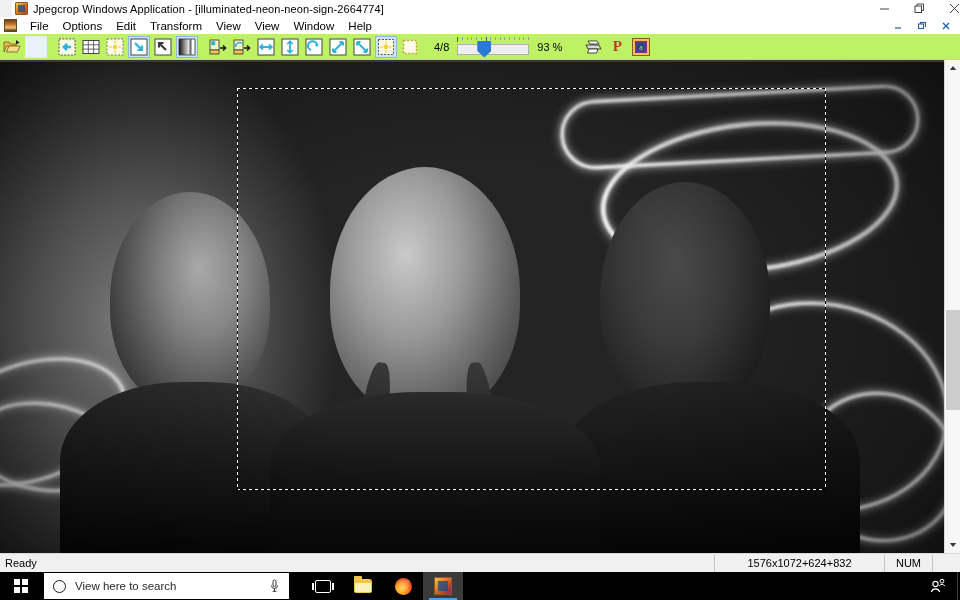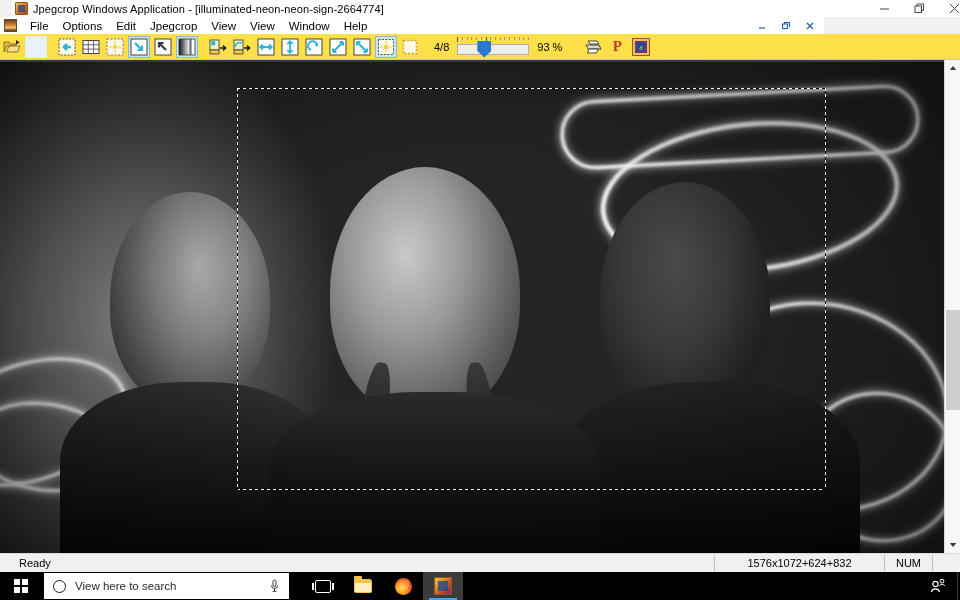--- a/index.html
+++ b/index.html
@@ -43,21 +43,21 @@
     display: flex; align-items: stretch;
   }
   .win-btn {
     width: 35px; display: flex; align-items: center; justify-content: center;
     font-size: 11px; color: #2b2b2b; background: transparent;
   }
   .win-btn svg { display:block; }
 
   
   .menubar {
-    position: absolute; left: 0; top: 17px; width: 824px; height: 17px;
+    position: absolute; left: 0; top: 17px; width: 960px; height: 17px;
     background: #ffffff;
     display: flex; align-items: center;
   }
   .mdi-icon {
     width: 13px; height: 13px; margin-left: 4px; margin-right: 6px;
     flex: 0 0 auto;
     background: linear-gradient(180deg,#6f3f1f 0%,#c9762e 40%,#f0c070 70%,#4a3520 100%);
     border: 1px solid #6a4a20;
   }
   .menu-item {
@@ -68,21 +68,21 @@
     display: flex; align-items: stretch;
   }
   .mdi-btn {
     width: 24px; display: flex; align-items: center; justify-content: center;
     font-size: 10px; color: #1b5fa8;
   }
 
   
   .toolbar {
     position: absolute; left: 0; top: 34px; width: 960px; height: 26px;
-    background: #fde047;
+    background: #bef264;
     border-bottom: 1px solid #c8c8c8;
     display: flex; align-items: center;
   }
   .tbtn {
     width: 22px; height: 22px; margin: 0 1px;
     display: flex; align-items: center; justify-content: center;
     position: relative;
     border: 1px solid transparent;
   }
   .tbtn.sel { background: #cde3f7; border: 1px solid #8bb7e0; }
@@ -209,21 +209,21 @@
     position:absolute; left:1px; top:250px; width:14px; height:100px;
     background:#cdcdcd;
   }
 
   
   .statusbar {
     position: absolute; left: 0; top: 553px; width: 960px; height: 19px;
     background: #f0f0f0; border-top: 1px solid #d8d8d8;
     display: flex; align-items: center; font-size: 11px; color: #000;
   }
-  .sb-ready { padding-left: 19px; flex: 1 1 auto; }
+  .sb-ready { padding-left: 5px; flex: 1 1 auto; }
   .sb-cell {
     border-left: 1px solid #c3c3c3; height: 17px;
     display: flex; align-items: center; justify-content: center;
     padding: 4px 8px;
   }
   .sb-dims { width: 170px; }
   .sb-num { width: 48px; }
   .sb-pad { width: 28px; border-left: 1px solid #c3c3c3; height:17px; }
 
   
@@ -314,21 +314,21 @@
         </svg>
       </div>
     </div>
   </div>
 
   <div class="menubar">
     <span class="mdi-icon"></span>
     <span class="menu-item">File</span>
     <span class="menu-item">Options</span>
     <span class="menu-item">Edit</span>
-    <span class="menu-item">Jpegcrop</span>
+    <span class="menu-item">Transform</span>
     <span class="menu-item">View</span>
     <span class="menu-item">View</span>
     <span class="menu-item">Window</span>
     <span class="menu-item">Help</span>
 
     <div class="mdi-win-buttons">
       <div class="mdi-btn">
         <svg width="10" height="10" viewBox="0 0 10 10">
             <line x1="2" y1="7" x2="8" y2="7" stroke="#1b5fa8" stroke-width="1.2"></line>
           </svg>

